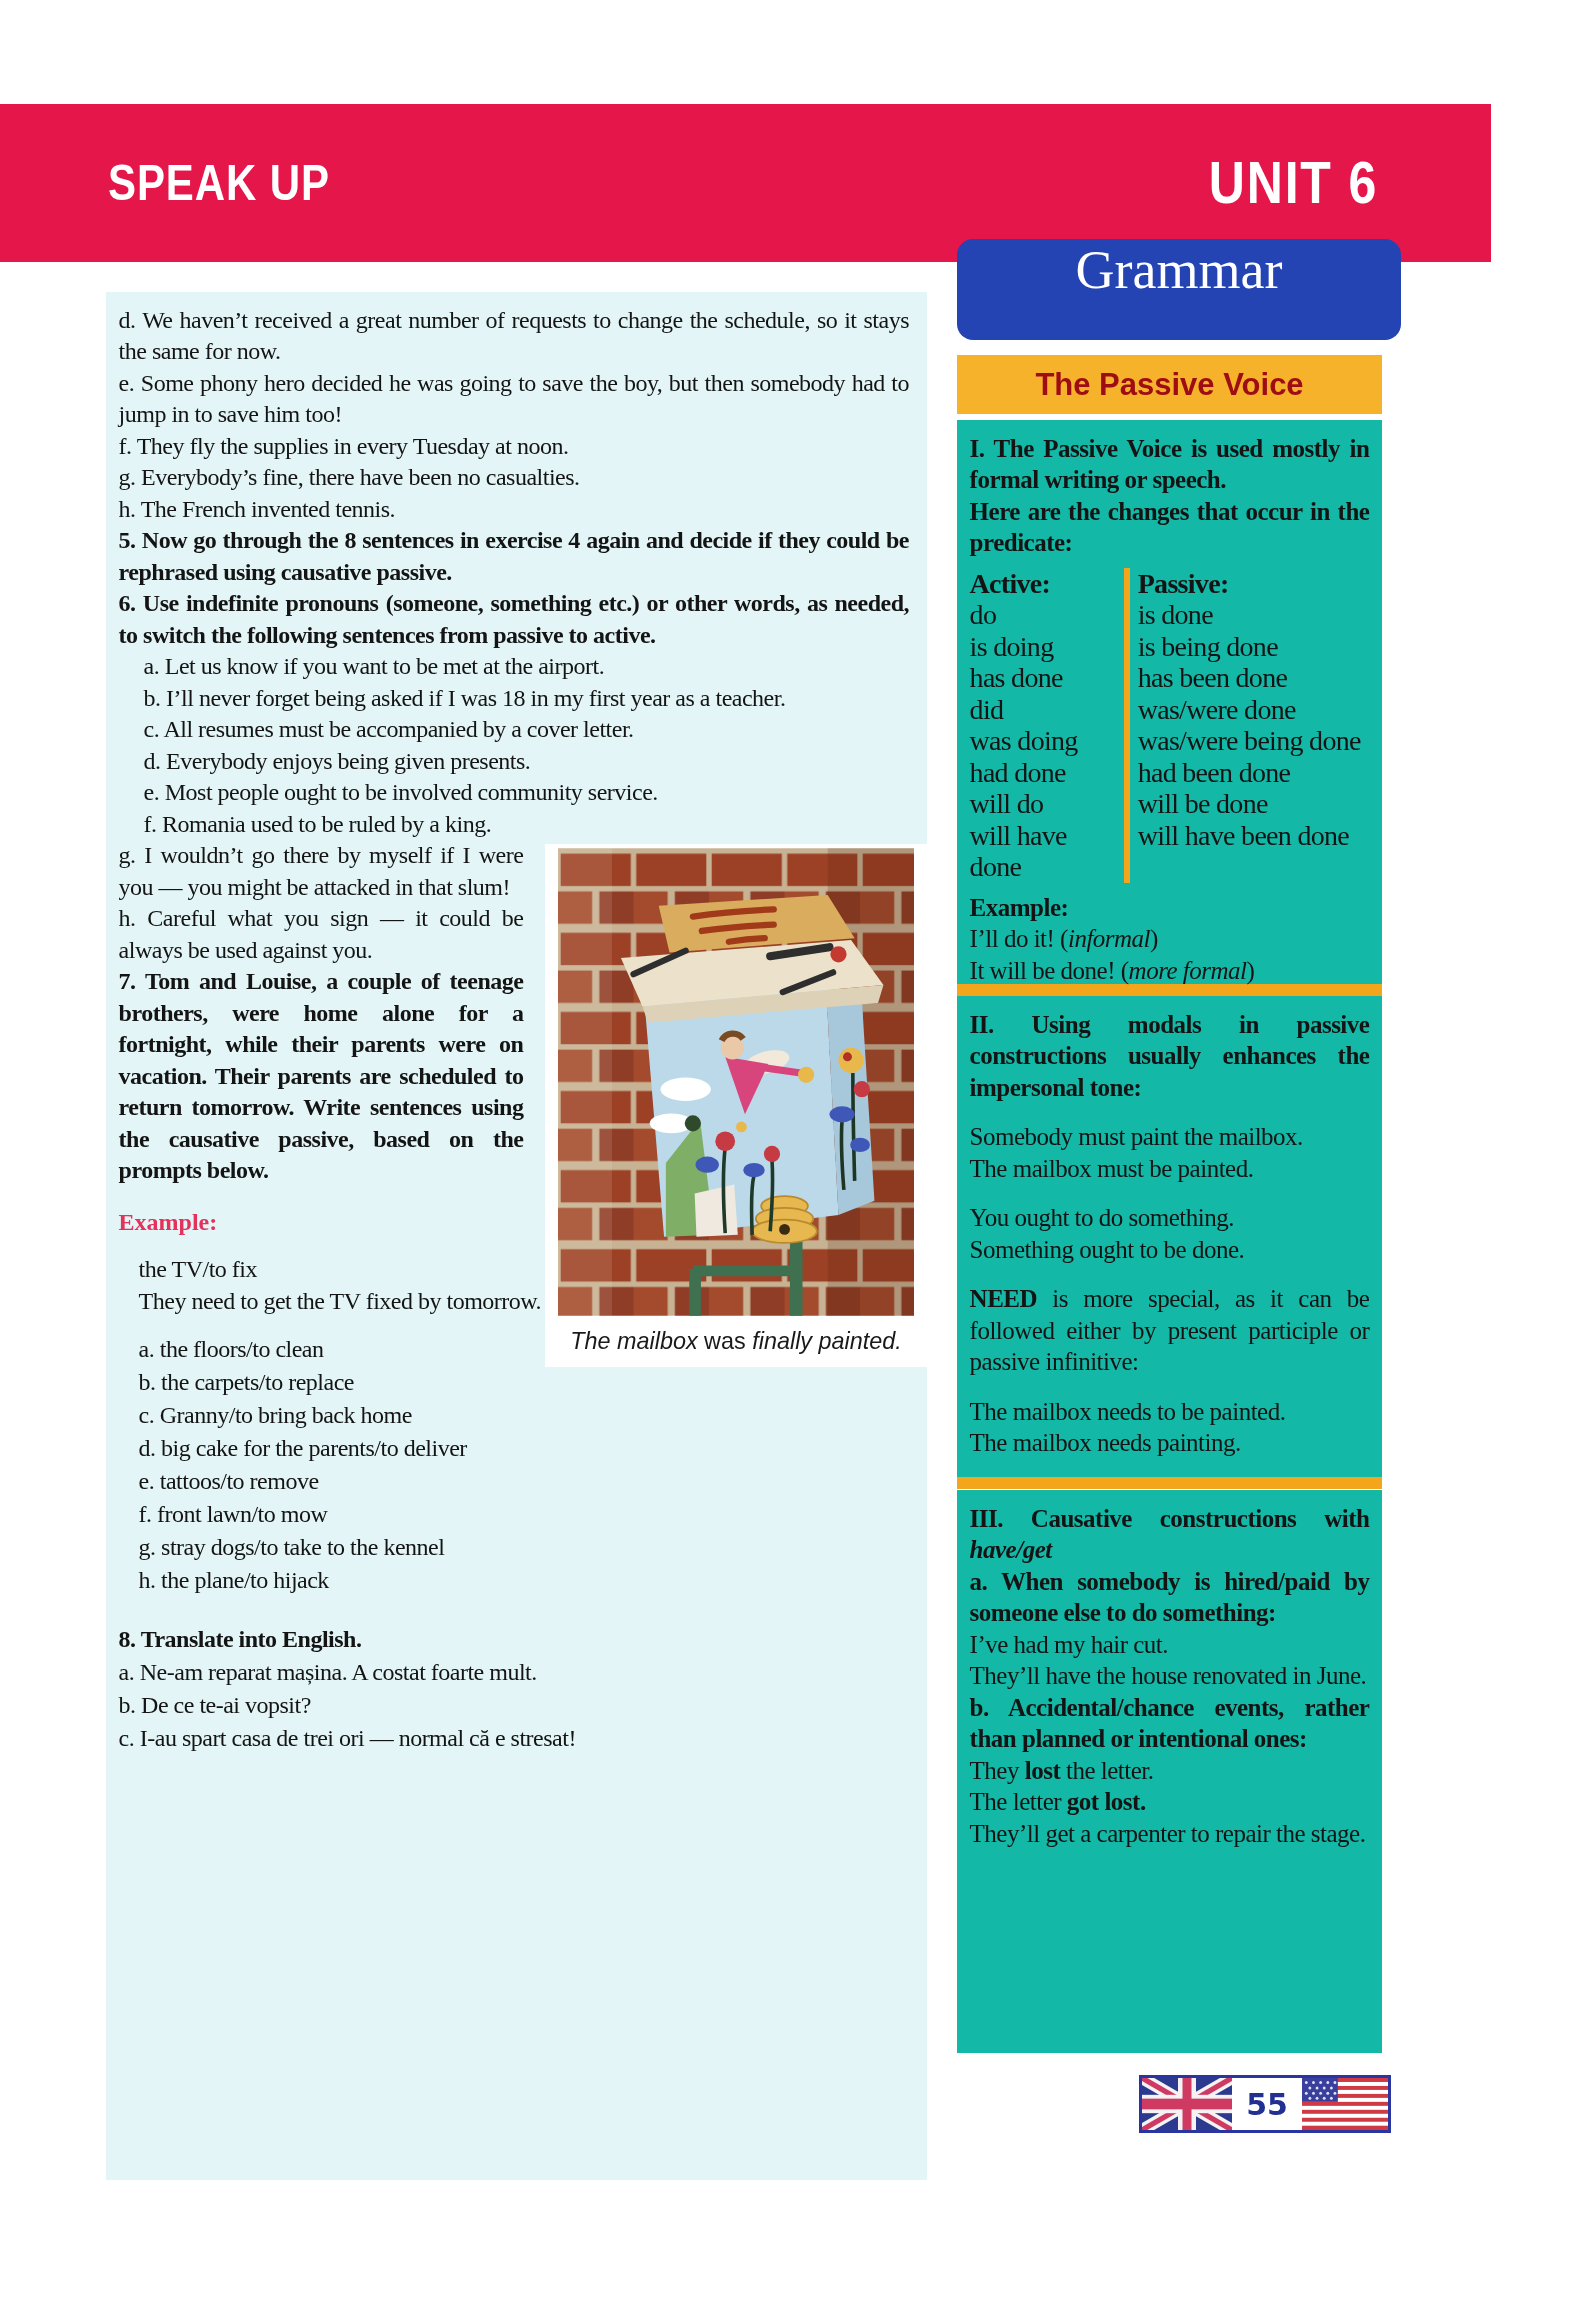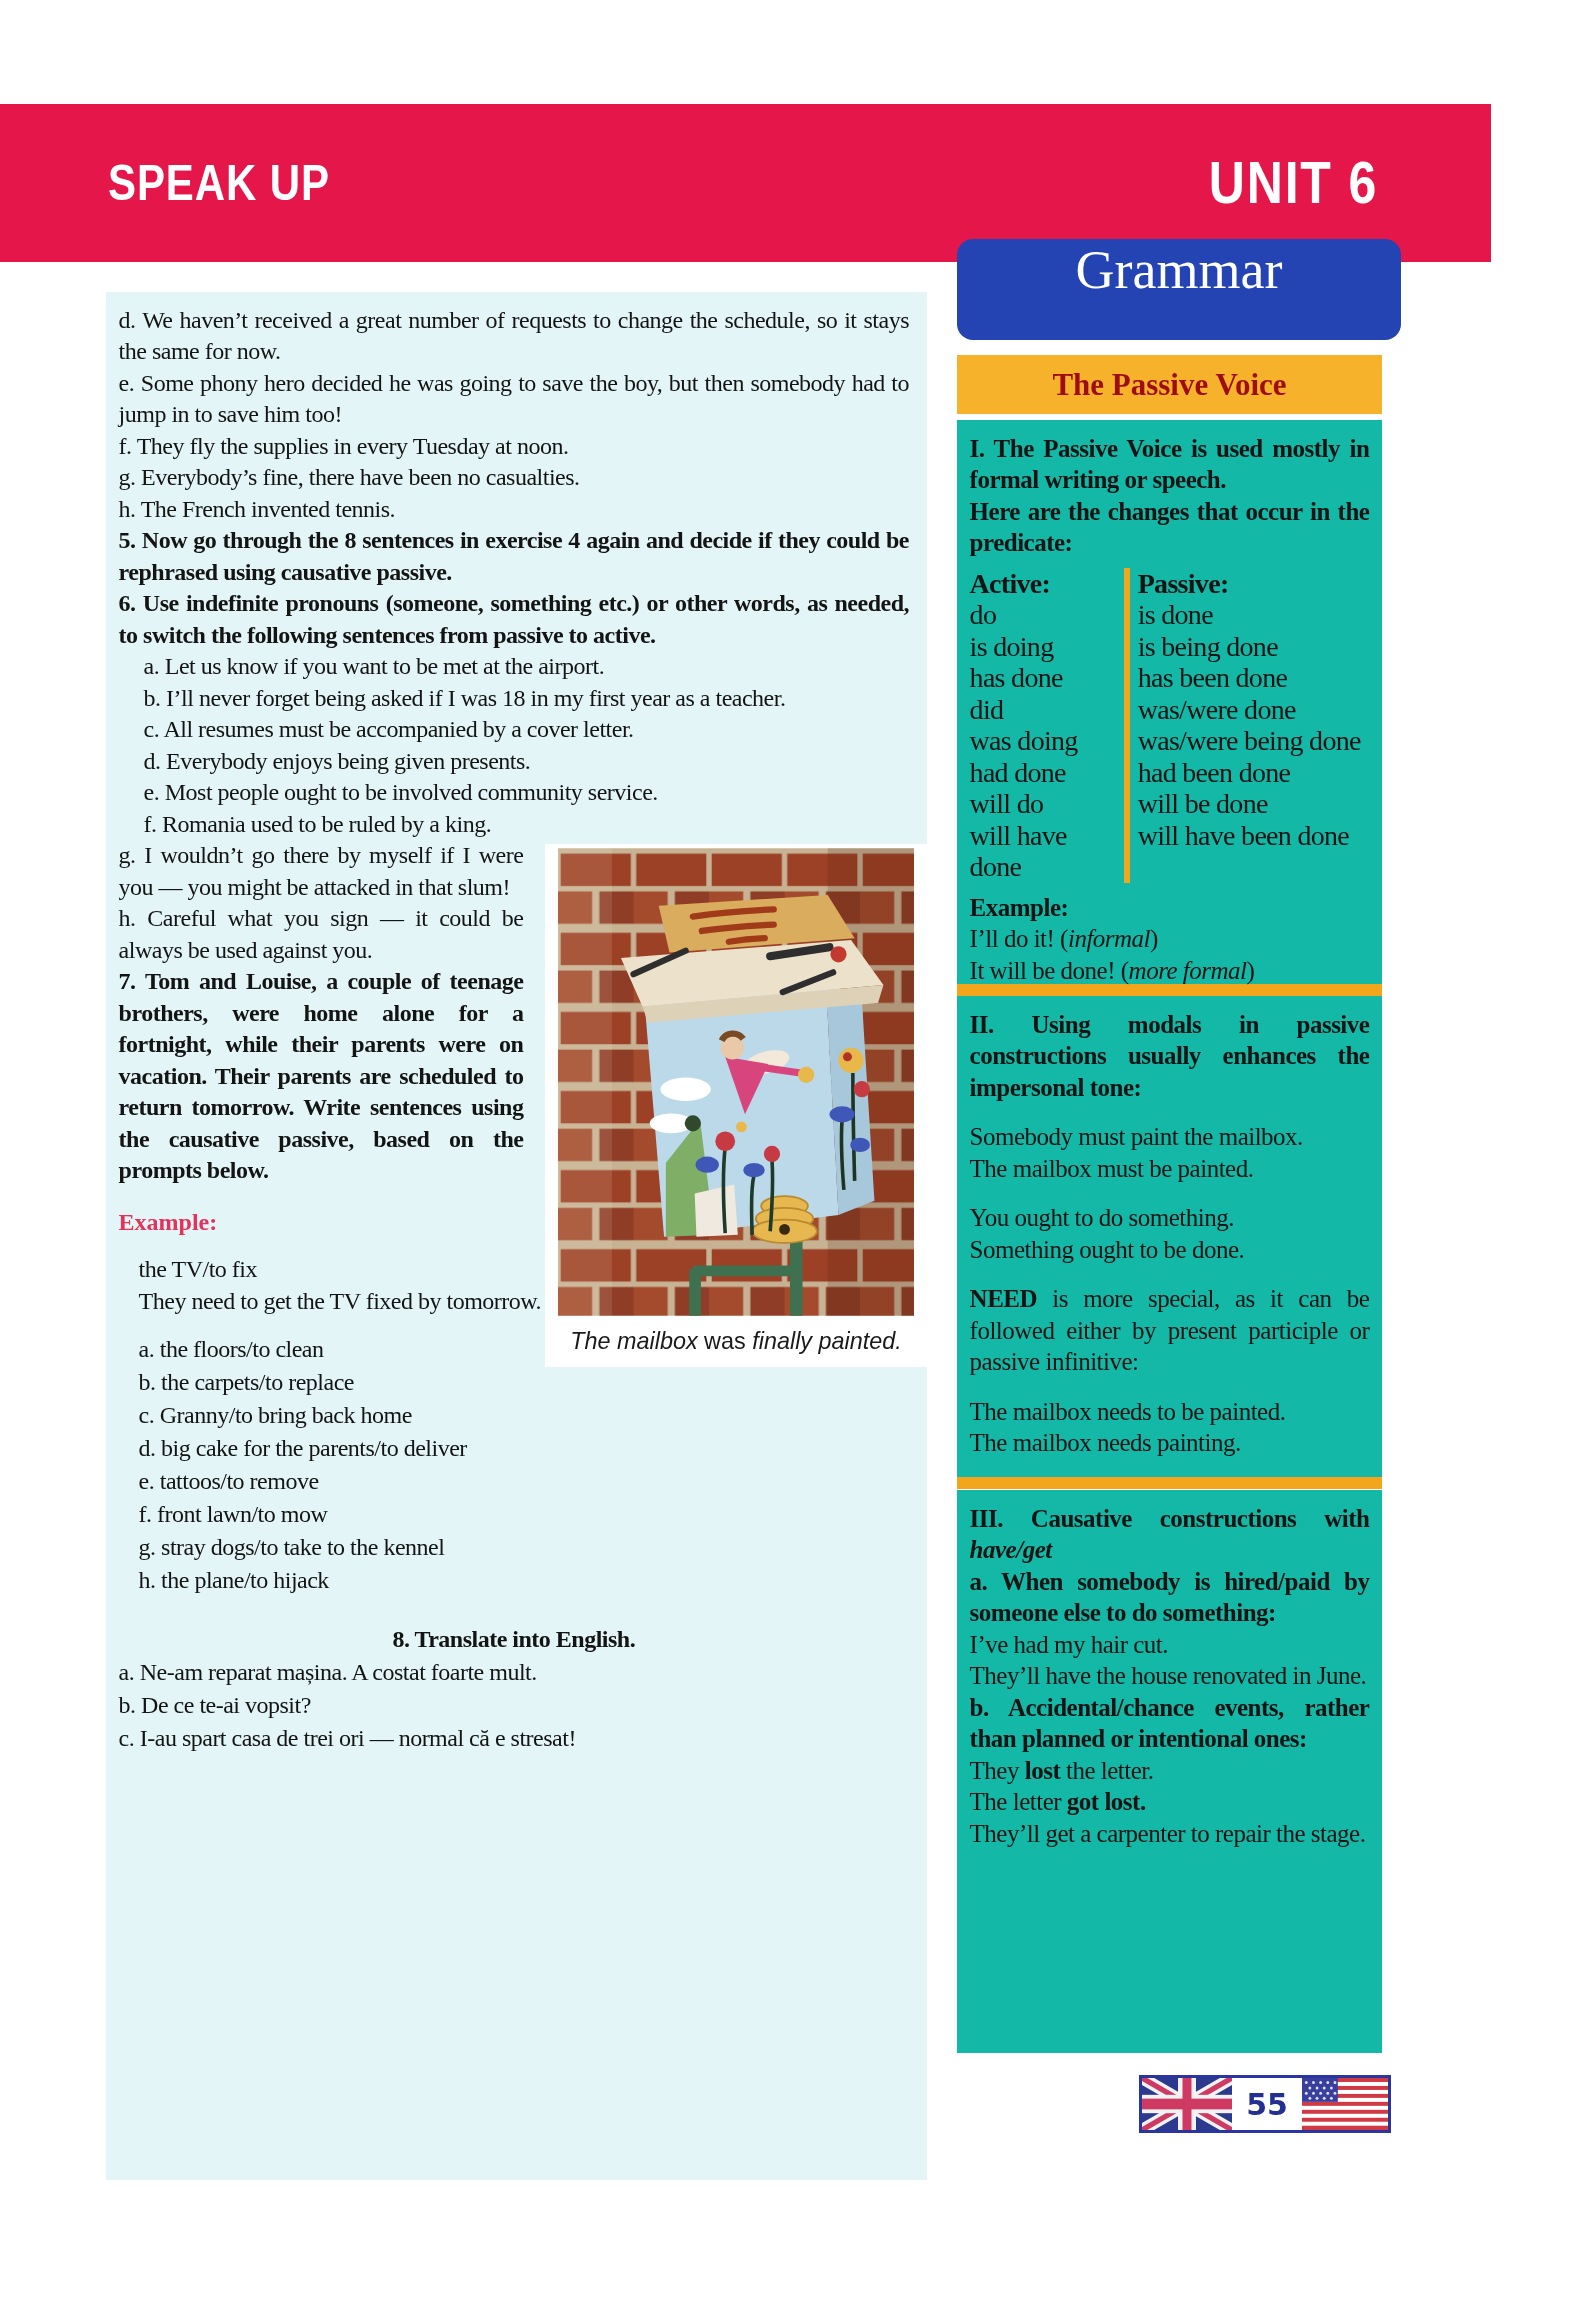--- a/index.html
+++ b/index.html
@@ -13,21 +13,21 @@
            font-size:42px;letter-spacing:0.9px;}
   .unit{position:absolute;right:113px;top:50%;transform:translateY(-50%) scaleY(1.18);
         color:#fff;font-family:"Liberation Sans",sans-serif;font-weight:bold;
         font-size:50px;letter-spacing:1.8px;}
   .grammar-box{position:absolute;left:957px;top:239px;width:444px;height:101px;background:#2444b4;
                display:flex;justify-content:center;border-radius:16px;}
   .grammar-box span{color:#fff;font-size:54px;font-family:"Liberation Serif",serif;}
 
   .gold-band{position:absolute;left:957px;top:355px;width:425px;height:59px;background:#f6b22a;
              display:flex;align-items:center;justify-content:center;}
-  .gold-band span{font-family:Liberation Serif, serif;font-weight:bold;font-size:31px;color:#9e0c14;}
+  .gold-band span{font-family:Liberation Sans, sans-serif;font-weight:bold;font-size:31px;color:#9e0c14;}
 
   
   .sec{position:absolute;left:957px;width:425px;background:#14b8a6;box-sizing:border-box;
        padding:12.6px 12.6px 9px 12.6px;font-size:25px;line-height:31.5px;letter-spacing:-0.5px;}
   .sec.rule{border-bottom:12.6px solid #f3a51b;}
   #sec1{top:420px;height:576px;}
   #sec2{top:996px;height:493px;}
   #sec3{top:1490px;height:563px;}
   .sec .b{font-weight:bold;}
   .sec p{margin:0;text-align:justify;}
@@ -43,21 +43,21 @@
 
   
   .cyan-col{position:absolute;left:106px;top:292px;width:821px;height:1888px;background:#e3f5f6;
             box-sizing:border-box;padding:12.6px 18px 0 12.6px;
             font-size:24px;line-height:31.5px;letter-spacing:-0.5px;}
   .cyan-col p{margin:0;text-align:justify;}
   .cyan-col .line{white-space:nowrap;}
   .bold{font-weight:bold;}
   .it{font-style:italic;}
   .mt38{margin-top:34px;} .mt36{margin-top:32px;} .mt26{margin-top:23.4px;}
-  .mt22{margin-top:20px;} .mt18{margin-top:16px;} .mt30{margin-top:27px;text-align:center;}
+  .mt22{margin-top:20px;} .mt18{margin-top:16px;} .mt30{margin-top:27px;}
   .ind{margin-left:25px;} .ind2{margin-left:20px;}
   .red-ex{color:#e3325b;font-weight:bold;letter-spacing:0;}
   .prompt{line-height:33px;}
 
   .photo-panel{float:right;width:382px;background:#ffffff;margin:3.6px -18px 12.6px 21.6px;
                padding:4px 0 9px 0;}
   .photo-panel svg{display:block;margin:0 auto;}
   .caption{margin-top:10.8px;text-align:center;font-family:"Liberation Sans",sans-serif;
            font-size:23.4px;letter-spacing:0;color:#1a1a1a;}
 

